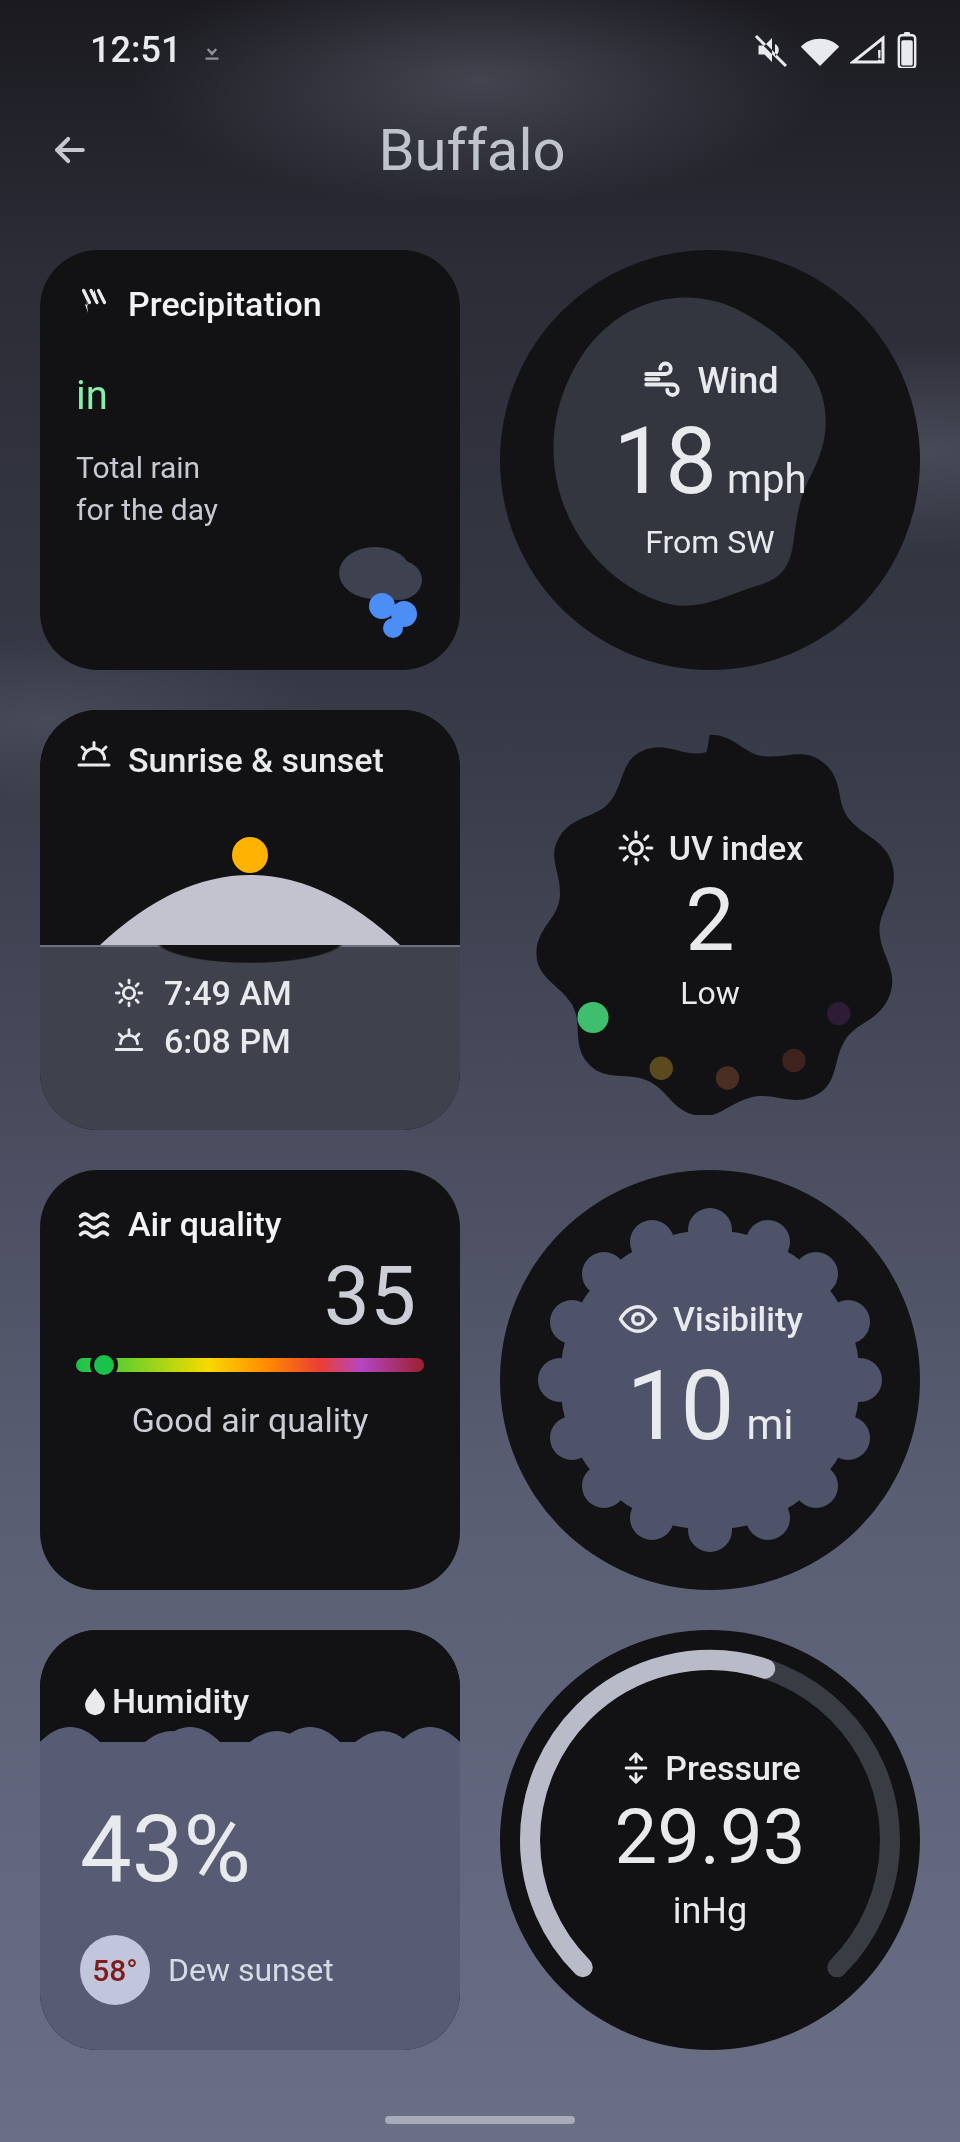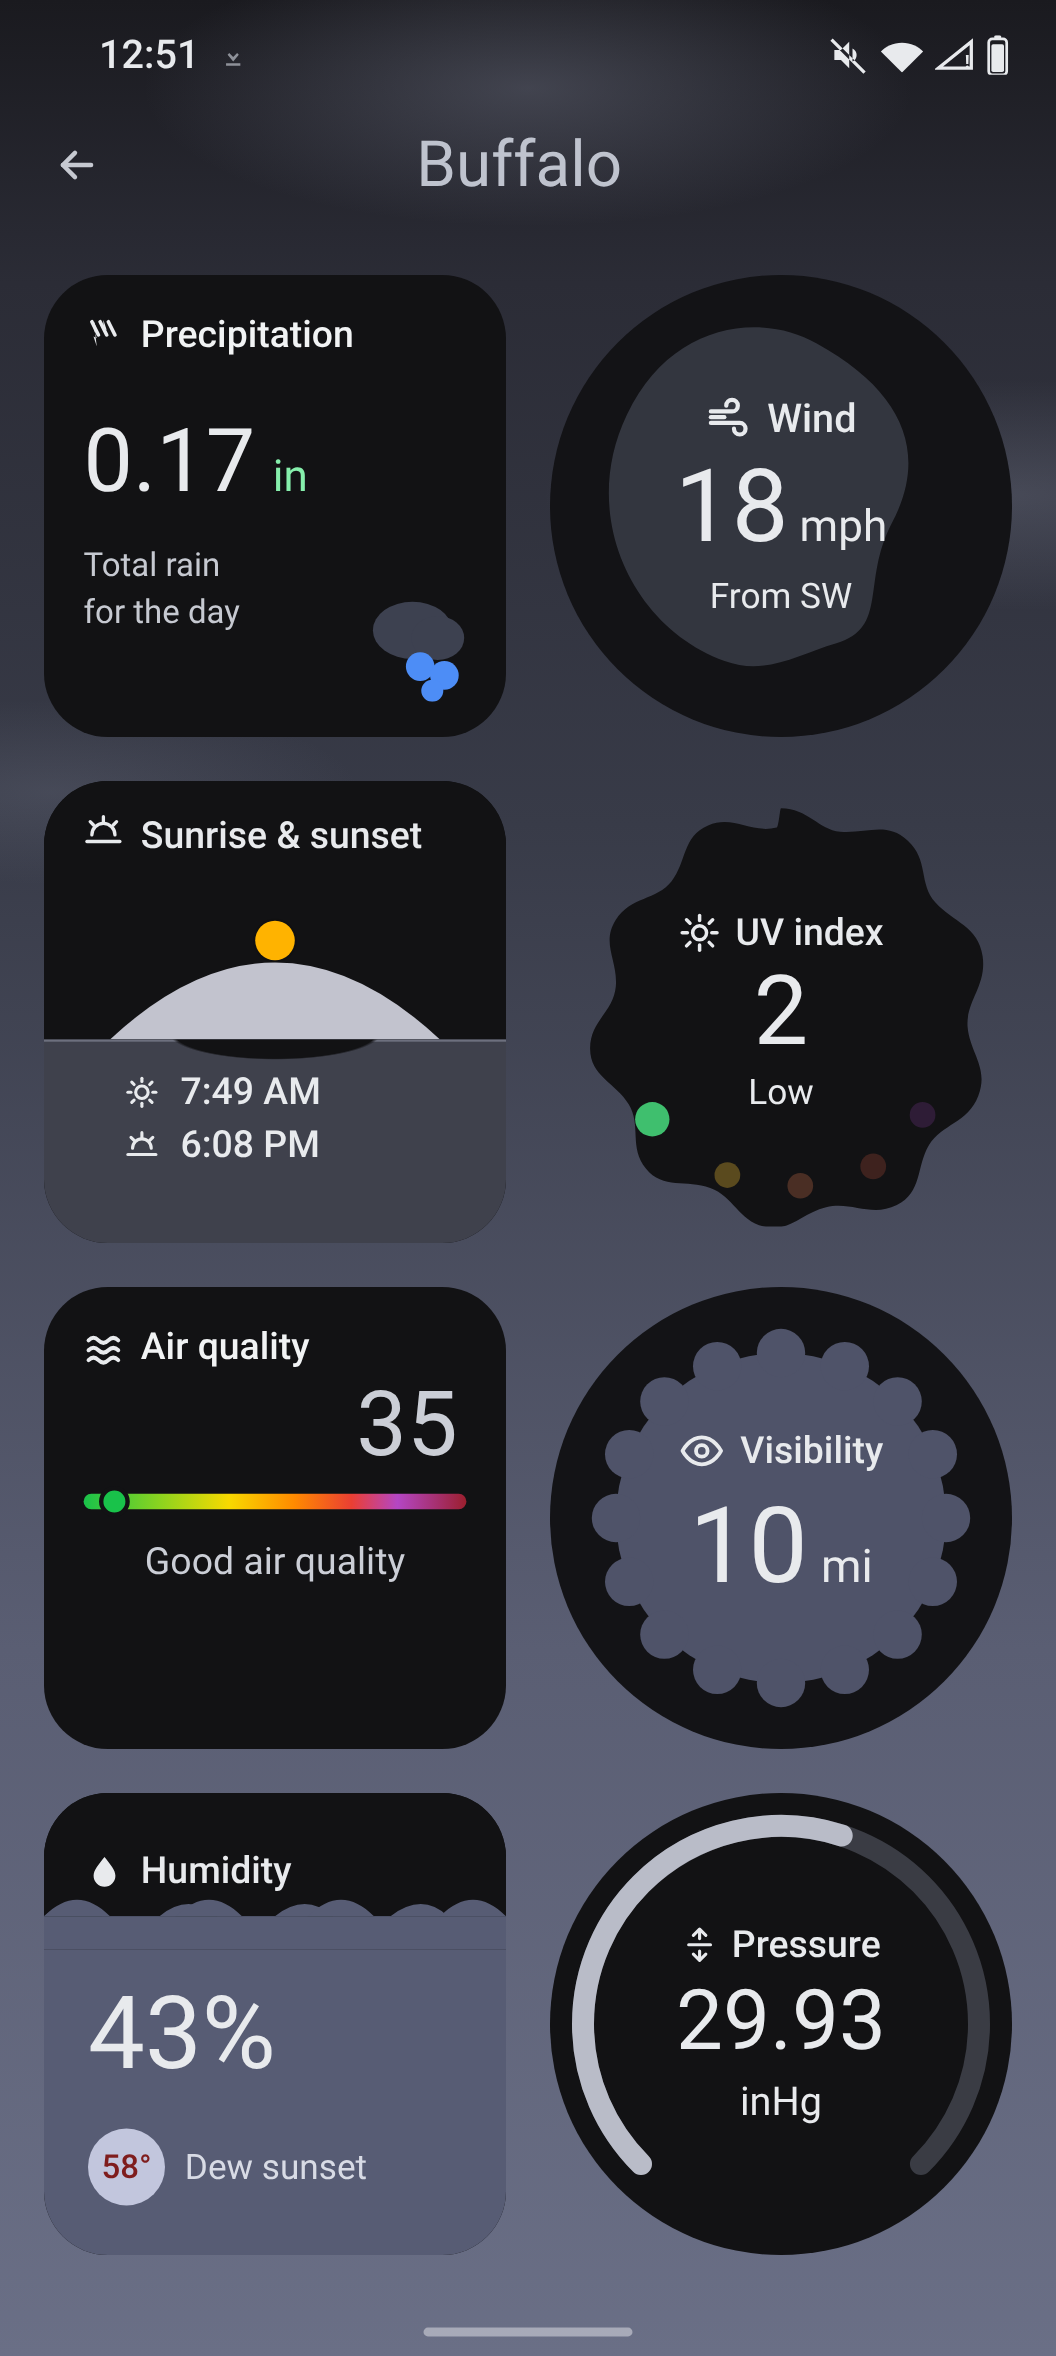--- a/index.html
+++ b/index.html
@@ -59,21 +59,21 @@
   .cell { position: relative; width: 420px; height: 420px; }
   .card {
     background: #121214;
     border-radius: 58px;
     width: 100%; height: 100%;
     position: relative;
     overflow: hidden;
     padding: 34px 36px 30px 36px;
     color: #e8eaed;
   }
-  .card-title-row { display:flex; align-items:flex-end; gap:16px; font-size:34px; font-weight:500; color:#f1f3f4; }
+  .card-title-row { display:flex; align-items:center; gap:16px; font-size:34px; font-weight:500; color:#f1f3f4; }
   .card-title-row .icon { flex:0 0 auto; color:#e8eaed; }
 
   
   .precip-value { margin-top: 48px; display:flex; align-items:baseline; gap:16px; }
   .precip-value .num { font-size: 80px; font-weight:400; }
   .precip-value .unit { font-size: 40px; font-weight:400; color:#86efac; }
   .precip-sub { margin-top: 28px; font-size: 30px; line-height: 1.4; color:#c6c9d1; }
   .precip-art { position:absolute; right:30px; bottom:28px; }
 
   
@@ -137,21 +137,21 @@
 
   
   .vis-flower { width: 360px; height: 360px; }
   .vis-title { display:flex; align-items:center; gap:14px; font-size:34px; font-weight:500;}
   .vis-val { display:flex; align-items:baseline; gap:12px; margin-top:10px;}
   .vis-val .num { font-size: 96px; font-weight:400;}
   .vis-val .unit { font-size: 42px;}
 
   
   .hum-card { padding:0; }
-  .hum-top { height: 112px; background:#121214; padding: 30px 36px 0 38px; display:flex; align-items:center; gap:16px; font-size:34px; font-weight:500;}
+  .hum-top { height: 112px; background:#121214; padding: 30px 36px 0 38px; display:flex; align-items:center; font-size:34px; font-weight:500;}
   .hum-wave { height: 30px; background:#575c74; position:relative; }
   .hum-wave svg { position:absolute; top:-22px; left:0; width:100%; height:22px; display:block;}
   .hum-bottom { background:#575c74; height: calc(100% - 142px); padding: 24px 36px 28px 40px; }
   .hum-val { font-size: 92px; font-weight:400; }
   .hum-dew-row { display:flex; align-items:center; gap:18px; margin-top: 32px; font-size:32px; color:#d8dbe5;}
   .hum-dew-badge { width:70px; height:70px; border-radius:50%; background:#c2c6dd; color:#7f1d1d; display:flex; align-items:center; justify-content:center; font-size:30px; font-weight:500;}
 
   
   .press-tile { width:100%; height:100%; border-radius:50%; background:#121214; position:relative; display:flex; align-items:center; justify-content:center;}
   .press-title { display:flex; align-items:center; gap:12px; font-size:34px; font-weight:500;}
@@ -208,21 +208,20 @@
             <path d="M6 2l2 6-2-1 2 6-2-1 2 6M12 2l2 6-2-1 2six"></path>
             <g stroke="currentColor" stroke-width="2.2" stroke-linecap="round">
               <line x1="5" y1="3" x2="9" y2="11"></line>
               <line x1="10" y1="3" x2="14" y2="11"></line>
               <line x1="15" y1="3" x2="19" y2="11"></line>
             </g>
           </svg>
         <span>Precipitation</span>
       </div>
       <div class="precip-value">
-        <span class="num">0.17</span>
         <span class="unit">in</span>
       </div>
       <div class="precip-sub">
         <div>Total rain</div>
         <div>for the day</div>
       </div>
       <div class="precip-art">
         <svg width="110" height="100" viewBox="0 0 110 100">
           <ellipse cx="55" cy="35" rx="36" ry="26" fill="#3d4150"></ellipse>
           <ellipse cx="78" cy="42" rx="24" ry="20" fill="#3d4150"></ellipse>

